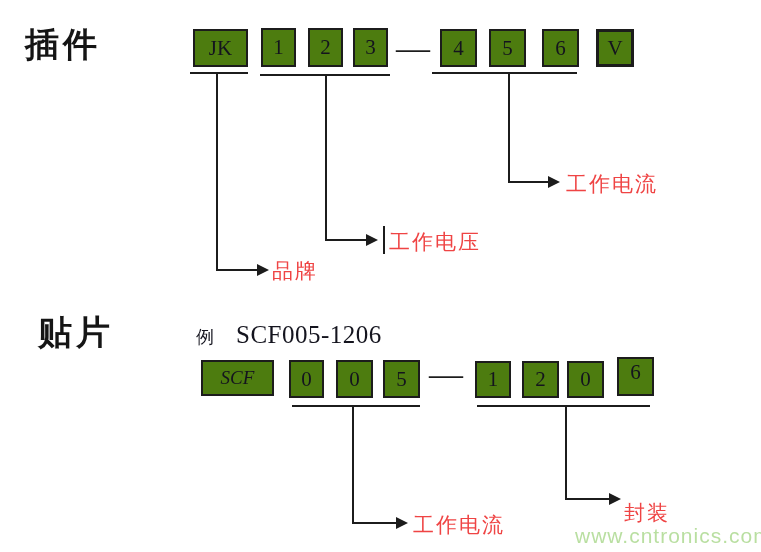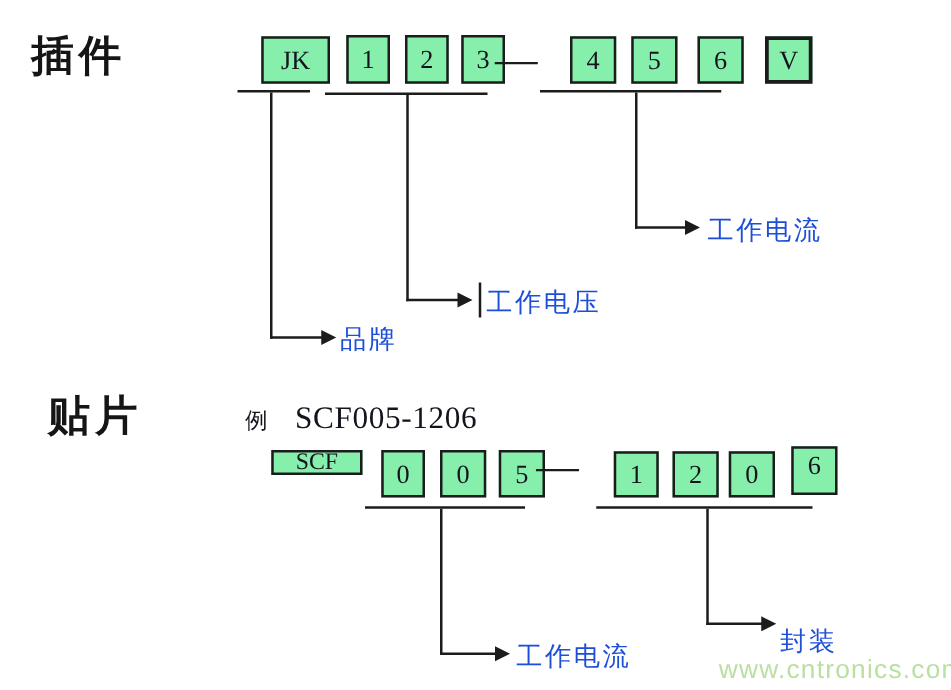--- a/index.html
+++ b/index.html
@@ -19,28 +19,27 @@
     font-weight: bold;
     font-size: 34px;
     color: #151515;
     letter-spacing: 4px;
     white-space: nowrap;
   }
   .code-box {
     position: absolute;
     box-sizing: border-box;
     border: 2px solid #1c1c1c;
-    background: #86efac;
+    background: #4d7c0f;
     display: flex;
     align-items: center;
     justify-content: center;
     font-family: "Liberation Serif", serif;
     font-size: 21px;
     color: #14141e;
-    margin-left: 16px;
   }
   .code-box.thick { border-width: 3px; }
   .code-box.align-top { align-items: flex-start; line-height: 1; padding-top: 3px; }
   .dash {
     position: absolute;
     font-family: "Liberation Serif", serif;
     font-size: 34px;
     line-height: 34px;
     color: #1c1c1c;
     white-space: nowrap;
@@ -60,21 +59,21 @@
     position: absolute;
     width: 0;
     height: 0;
     border-top: 6px solid transparent;
     border-bottom: 6px solid transparent;
     border-left: 12px solid #1c1c1c;
   }
   .callout-label {
     position: absolute;
     font-size: 21px;
-    color: #1d4ed8;
+    color: #ef4444;
     white-space: nowrap;
     letter-spacing: 2px;
     font-family: Liberation Serif, serif;
   }
   .caret-mark {
     position: absolute;
     width: 2px;
     height: 28px;
     background: #1c1c1c;
   }
@@ -131,21 +130,21 @@
   <div class="connector" style="left:508px; top:74px; width:42px; height:109px;"></div>
   <div class="arrow-right" style="left:548px; top:176px;"></div>
   <div class="callout-label" style="left:566px; top:170px;">工作电流</div>
 
   <div class="section-title" style="left:38px; top:310px;text-align:center;">贴片</div>
 
   <div class="example-line" style="left:196px; top:321px;">
     <span class="ex-label">例</span><span class="ex-code">SCF005-1206</span>
   </div>
 
-  <div class="code-box" style="left:201px; top:360px; width:73px; height:20px; font-size:19px;">SCF</div>
+  <div class="code-box" style="left:201px; top:360px; width:73px; height:36px; font-size:19px;font-style:italic;">SCF</div>
   <div class="code-box" style="left:289px; top:360px; width:35px; height:38px;">0</div>
   <div class="code-box" style="left:336px; top:360px; width:37px; height:38px;">0</div>
   <div class="code-box" style="left:383px; top:360px; width:37px; height:38px;">5</div>
 
   <div class="dash" style="left:429px; top:357px;">—</div>
 
   <div class="code-box" style="left:475px; top:361px; width:36px; height:37px;">1</div>
   <div class="code-box" style="left:522px; top:361px; width:37px; height:37px;">2</div>
   <div class="code-box" style="left:567px; top:361px; width:37px; height:37px;">0</div>
   <div class="code-box align-top" style="left:617px; top:357px; width:37px; height:39px;">6</div>

